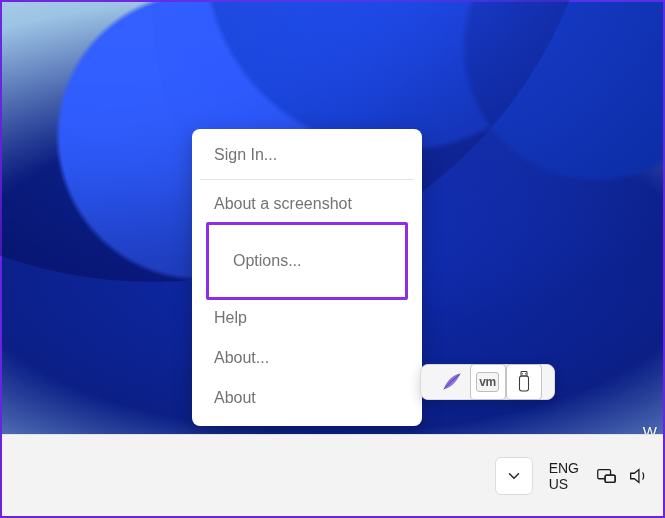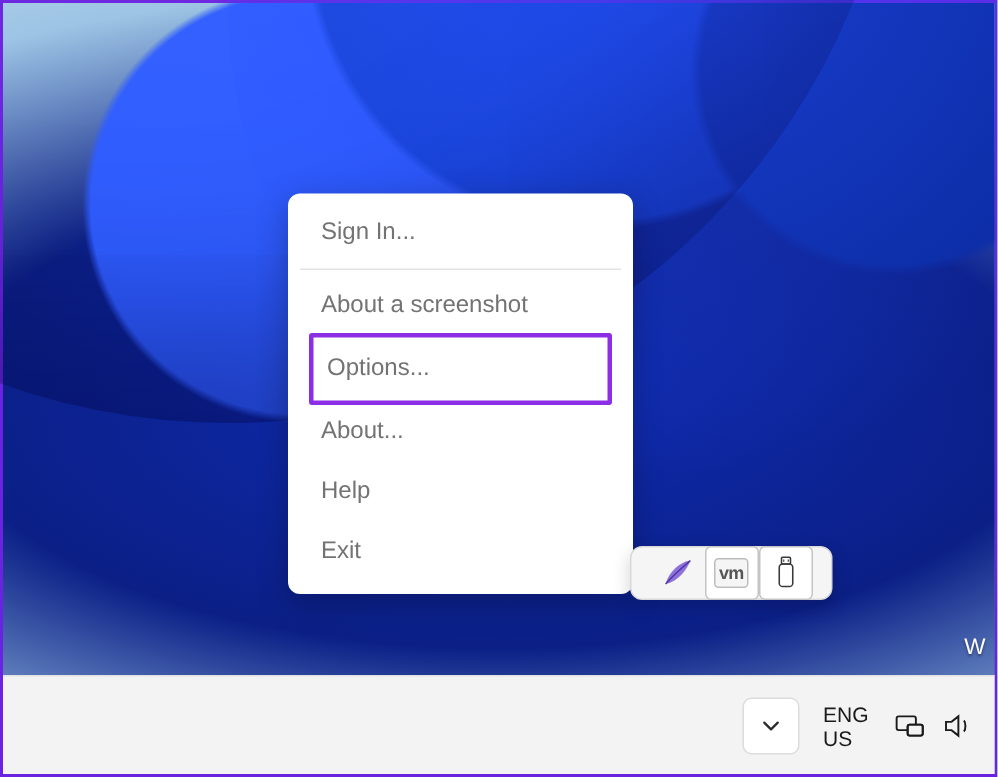--- a/index.html
+++ b/index.html
@@ -63,21 +63,21 @@
   }
   .menu-sep {
     height: 1px;
     background: #e3e3e3;
     margin: 4px 8px;
   }
   .highlight-box {
     border: 3px solid #8b2ee6;
     border-radius: 2px;
     margin: -2px 14px;
-    padding: 1px;
+    padding: 16px;
   }
   .highlight-box .menu-item { padding: 9px 8px; margin: 0; }
 
   
   .tray-popup {
     position: absolute;
     left: 418px;
     top: 362px;
     width: 135px;
     height: 36px;
@@ -113,21 +113,21 @@
     font-size: 15px;
     line-height: 20px;
     text-shadow: 0 1px 2px rgba(0,0,0,0.4);
     pointer-events: none;
   }
 
   
   .taskbar {
     position: absolute;
     left: 0; right: 0; bottom: 0;
-    height: 66px;
+    height: 82px;
     background: #f3f3f3;
     border-top: 1px solid #e2e2e2;
     display: flex;
     align-items: center;
     justify-content: flex-end;
     padding: 0 8px 0 0;
     gap: 2px;
     margin-top: 48px;
   }
   .tray-group {
@@ -167,23 +167,23 @@
 
   <div class="wallpaper"></div>
 
   <div class="context-menu">
     <div class="menu-item">Sign In...</div>
     <div class="menu-sep"></div>
     <div class="menu-item">About a screenshot</div>
     <div class="highlight-box">
       <div class="menu-item">Options...</div>
     </div>
+    <div class="menu-item">Help</div>
     <div class="menu-item">About...</div>
-    <div class="menu-item">Help</div>
-    <div class="menu-item">Exit</div>
+    <div class="menu-item">About</div>
   </div>
 
   <div class="tray-popup">
     <div class="tray-slot feather-icon">
       <svg viewBox="0 0 24 24" fill="none">
         <path d="M3 20 C 6 9, 16 3, 21 3 C 19 8, 13 18, 3 20 Z" fill="#7a5bd6" opacity="0.85"></path>
         <path d="M3 20 C 8 14, 14 9, 21 3" stroke="#5236a8" stroke-width="1"></path>
       </svg>
     </div>
     <div class="tray-slot box">

